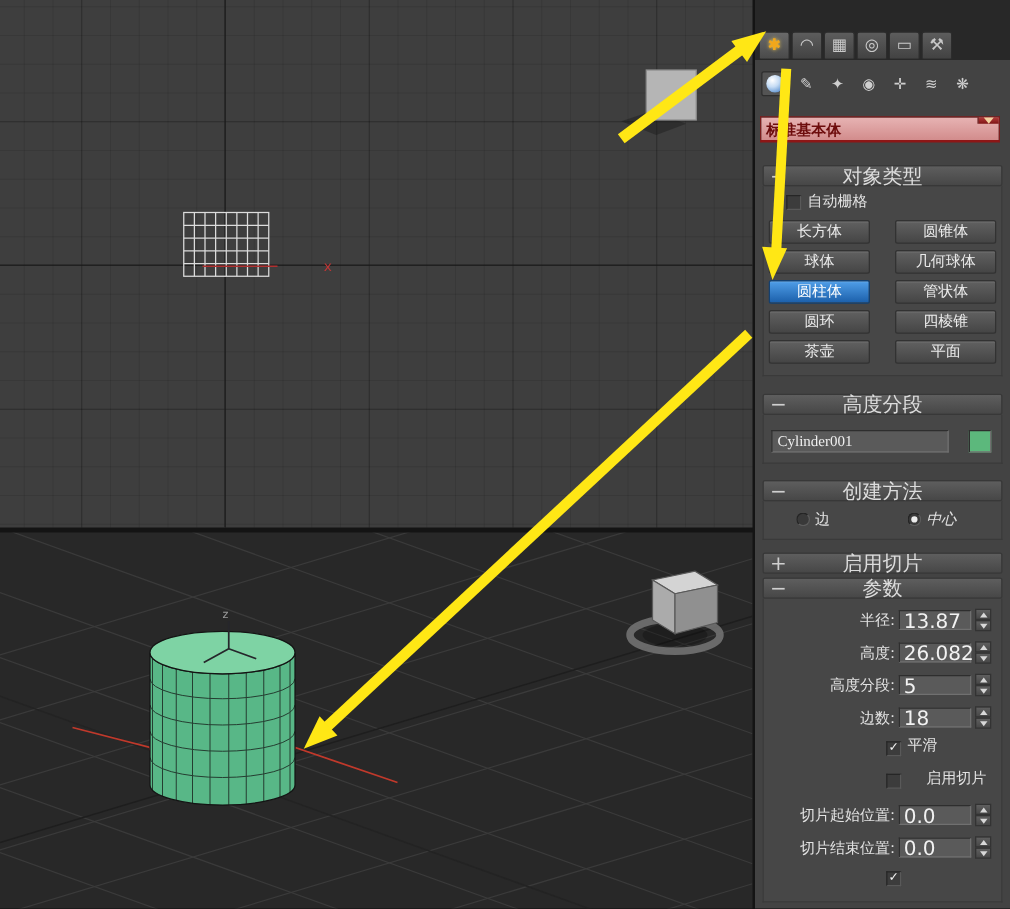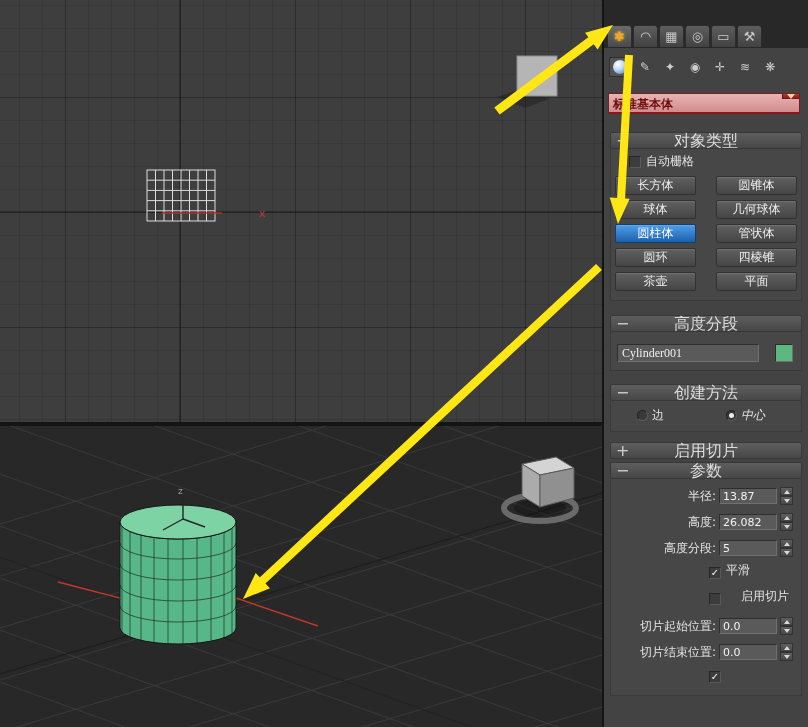--- a/index.html
+++ b/index.html
@@ -77,21 +77,21 @@
   .ropt{display:flex;align-items:center;gap:4px;}
   .ropt + .ropt{margin-left:62px;font-style:italic;}
   .rdot{width:11px;height:11px;box-sizing:border-box;border-radius:50%;background:#393939;border:1px solid;
         border-color:#242424 #5c5c5c #5c5c5c #242424;position:relative;flex:none;}
   .ropt.selected .rdot::after{content:"";position:absolute;left:2px;top:2px;width:5px;height:5px;border-radius:50%;background:#ececec;}
 
   .pbody{padding-top:8px;}
   .prow{display:flex;justify-content:flex-end;align-items:center;gap:3px;margin:0 8px 8px 0;height:18px;}
   .plabel{color:#e2e2e2;white-space:nowrap;}
   .pfield{width:58px;height:16px;box-sizing:border-box;background:#5a5a5a;border:1px solid;
-          border-color:#2e2e2e #707070 #707070 #2e2e2e;color:#f2f2f2;font-size:11px;
+          border-color:#2e2e2e #707070 #707070 #2e2e2e;color:#f2f2f2;font-size:16px;
           display:flex;align-items:center;padding:0 3px;}
   .spin{display:flex;flex-direction:column;width:13px;height:18px;flex:none;}
   .sp-b{flex:1;box-sizing:border-box;background:linear-gradient(#5f5f5f,#474747);border:1px solid #333;
         display:flex;align-items:center;justify-content:center;}
   .sp-b::before{content:"";border-left:3px solid transparent;border-right:3px solid transparent;}
   .sp-up::before{border-bottom:4px solid #d8d8d8;}
   .sp-dn::before{border-top:4px solid #d8d8d8;}
 
   .crow{display:flex;align-items:flex-end;gap:5px;margin:4px 0 12px 98px;height:14px;}
   .crow.second{margin-top:12px;gap:20px;}
@@ -305,20 +305,28 @@
           </span>
       </div>
       <div class="prow">
         <span class="plabel">高度分段:</span>
         <span class="pfield">5</span>
         <span class="spin">
             <span class="sp-b sp-up"></span>
             <span class="sp-b sp-dn"></span>
           </span>
       </div>
+      <div class="prow">
+        <span class="plabel">边数:</span>
+        <span class="pfield">18</span>
+        <span class="spin">
+            <span class="sp-b sp-up"></span>
+            <span class="sp-b sp-dn"></span>
+          </span>
+      </div>
 
       <div class="crow">
         <span class="cbox checked"></span>
         <span class="clabel">平滑</span>
       </div>
       <div class="crow second">
         <span class="cbox"></span>
         <span class="clabel">启用切片</span>
       </div>
 

